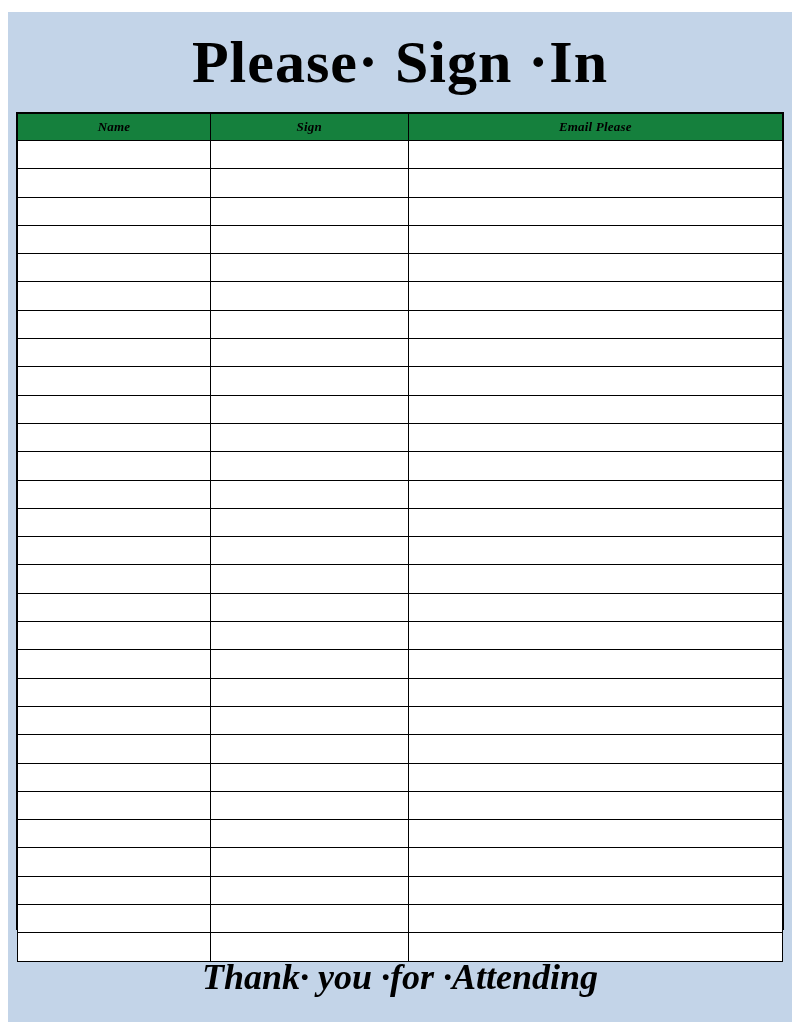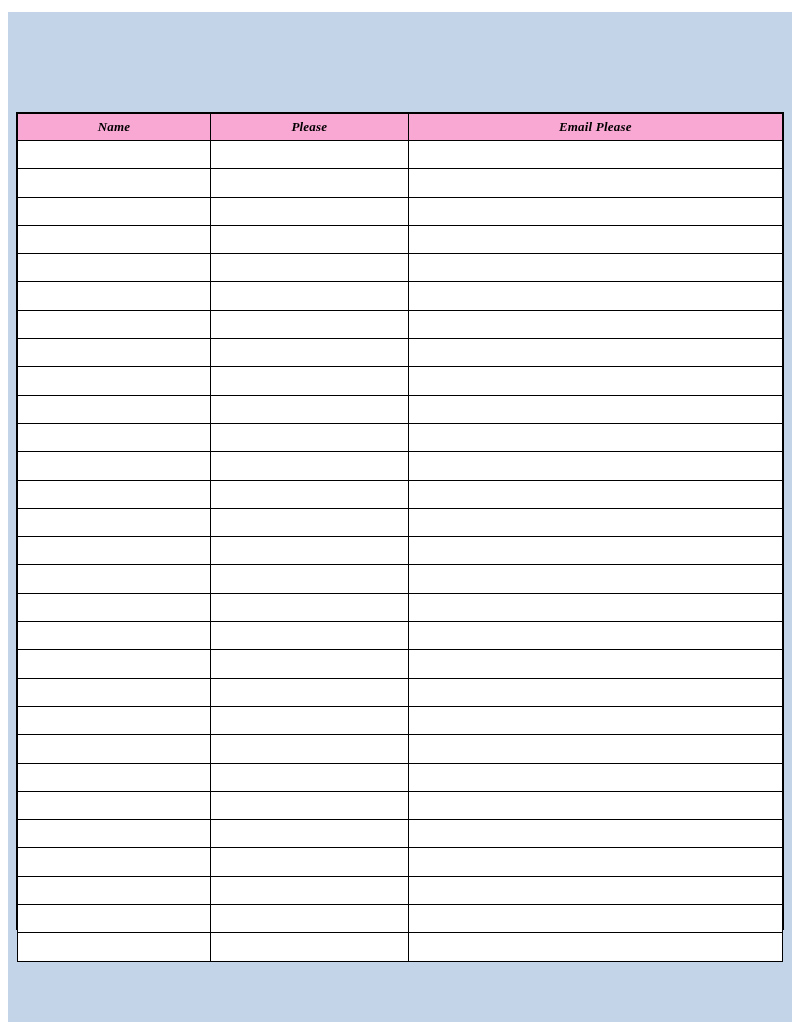--- a/index.html
+++ b/index.html
@@ -103,47 +103,50 @@
 
   table.signin thead th {
     height: 26px;
     font-family: "Liberation Serif", serif;
     font-weight: bold;
     font-style: italic;
     font-size: 13px;
     color: #000000;
     text-align: center;
     vertical-align: middle;
-    background: #f9a8d4;
+    background: #15803d;
     letter-spacing: 0.2px;
   }
 
   table.signin tbody td {
     height: 27.3px;
     background: #ffffff;
   }
 
   .col-name { width: 25.2%; }
   .col-phone { width: 25.8%; }
   .col-email { width: 49%; }
 </style>
 </head>
 <body>
 
 <div class="page">
 
   <div class="sheet"></div>
 
+  <div class="title-band">
+    <div class="title-text">Please· Sign ·In</div>
+  </div>
 
   <div class="table-wrap">
     <table class="signin">
       <thead>
         <tr>
           <th class="col-name">Name</th>
-          <th class="col-phone">Please</th>
+          <th class="col-phone">Sign</th>
           <th class="col-email">Email Please</th>
         </tr>
       </thead>
       <tbody id="signin-body">
           <tr>
             <td class="col-name"></td>
             <td class="col-phone"></td>
             <td class="col-email"></td>
           </tr>
           <tr>
@@ -283,14 +286,17 @@
           </tr>
           <tr>
             <td class="col-name"></td>
             <td class="col-phone"></td>
             <td class="col-email"></td>
           </tr>
         </tbody>
     </table>
   </div>
 
+  <div class="footer-band">
+    <div class="footer-text">Thank· you ·for ·Attending</div>
+  </div>
 
 </div>
 
 </body></html>

